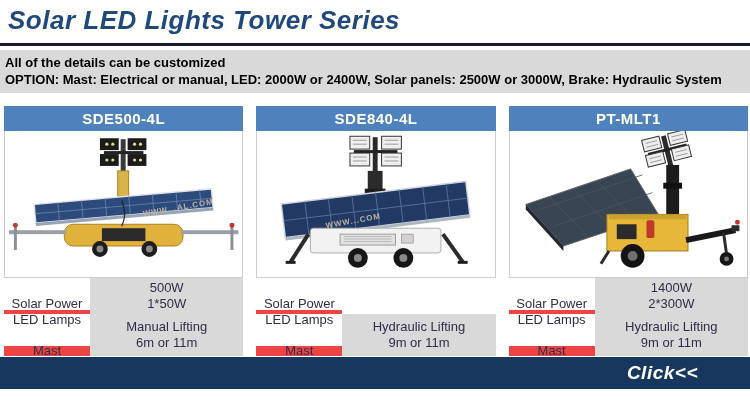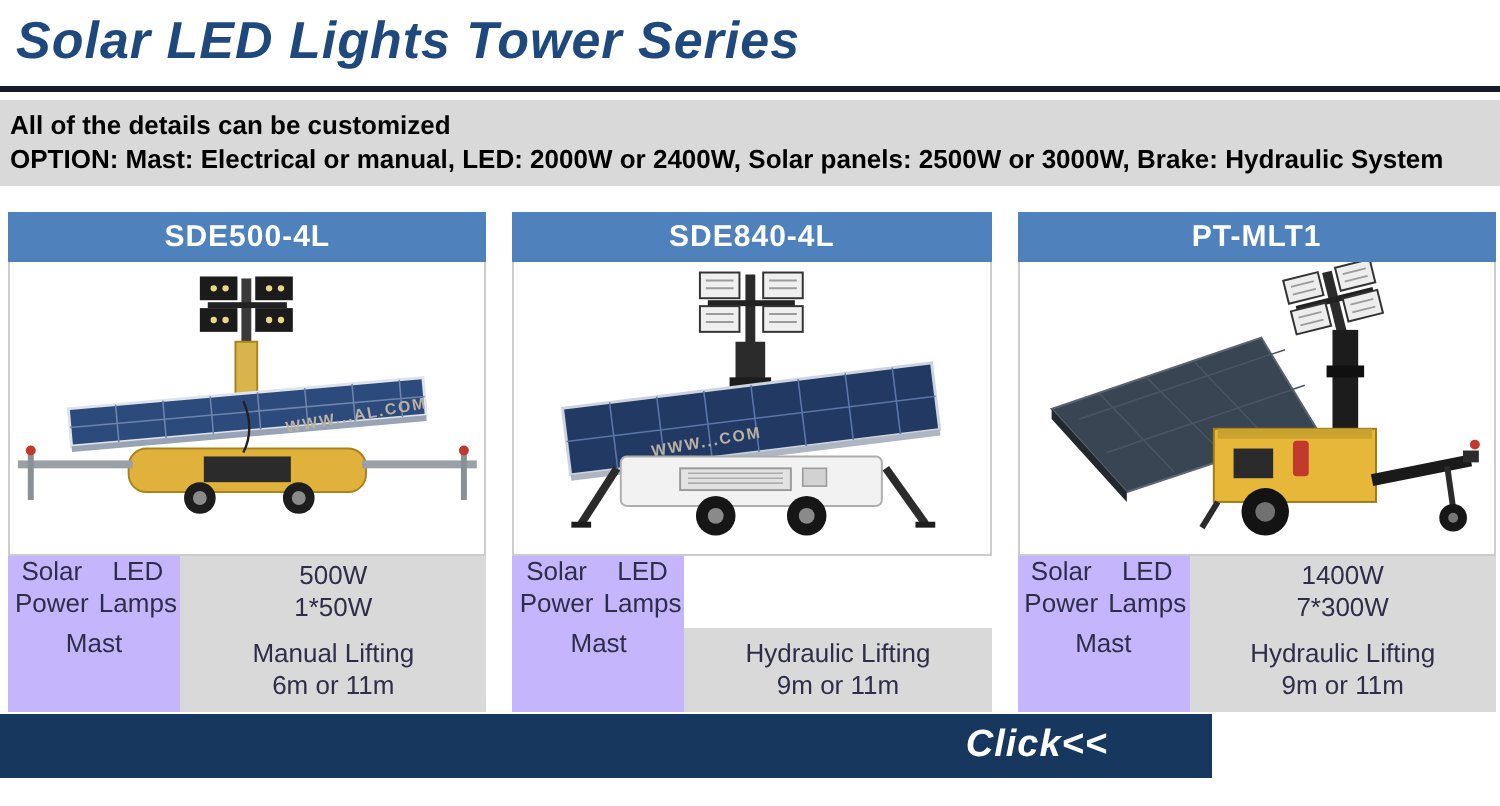--- a/index.html
+++ b/index.html
@@ -21,30 +21,30 @@
            display:flex; gap:13px; }
   .card { flex:1; display:flex; flex-direction:column; }
   .card-header { height:25px; background:#4F81BD; color:#fff; font-size:15px; font-weight:bold;
                  text-align:center; line-height:25px; letter-spacing:.5px; }
   .card-photo { height:147px; background:#fff; border:1px solid #cccccc; border-top:none;
                 overflow:hidden; }
   .card-photo svg { display:block; width:100%; height:100%; }
 
   .spec-table { width:100%; }
   .spec-row { display:flex; }
-  .spec-label { width:86px; background:#c4b5fd; color:#2e2e48; font-size:13px; font-weight:normal;
-                text-align:center; display:flex; flex-direction:row; justify-content:center; }
+  .spec-label { width:86px; background:#ef4444; color:#2e2e48; font-size:13px; font-weight:normal;
+                text-align:center; display:flex; flex-direction:column; justify-content:center;margin-top:32px; }
   .spec-value { flex:1; background:#D9D9D9; color:#2e2e48; font-size:13px; text-align:center;
                 display:flex; flex-direction:column; justify-content:center; }
   .row-1 { height:36px; }
   .row-2 { height:42px; }
   .spec-label span, .spec-value span { line-height:16px; display:block; }
 
   
-  .footer-bar { position:absolute; top:357px; left:0; width:606px; height:32px; background:#17375E;
+  .footer-bar { position:absolute; top:357px; left:0; width:750px; height:32px; background:#17375E;
                 display:flex; align-items:center; justify-content:flex-end; padding-right:52px; }
   .click-link { color:#ffffff; font-size:19px; font-weight:bold; font-style:italic;
                 letter-spacing:.5px; cursor:pointer; }
 
   .wm { font-size:8px; fill:#b9b1a2; letter-spacing:1px; font-weight:bold; }
 </style>
 </head>
 <body>
 
 <div class="page">
@@ -231,21 +231,21 @@
         </svg>
       </div>
       <div class="spec-table">
         <div class="spec-row row-1">
           <div class="spec-label">
             <span>Solar Power</span>
             <span>LED Lamps</span>
           </div>
           <div class="spec-value">
             <span>1400W</span>
-            <span>7*300W</span>
+            <span>2*300W</span>
           </div>
         </div>
         <div class="spec-row row-2">
           <div class="spec-label">
             <span>Mast</span>
           </div>
           <div class="spec-value">
             <span>Hydraulic Lifting</span>
             <span>9m or 11m</span>
           </div>

